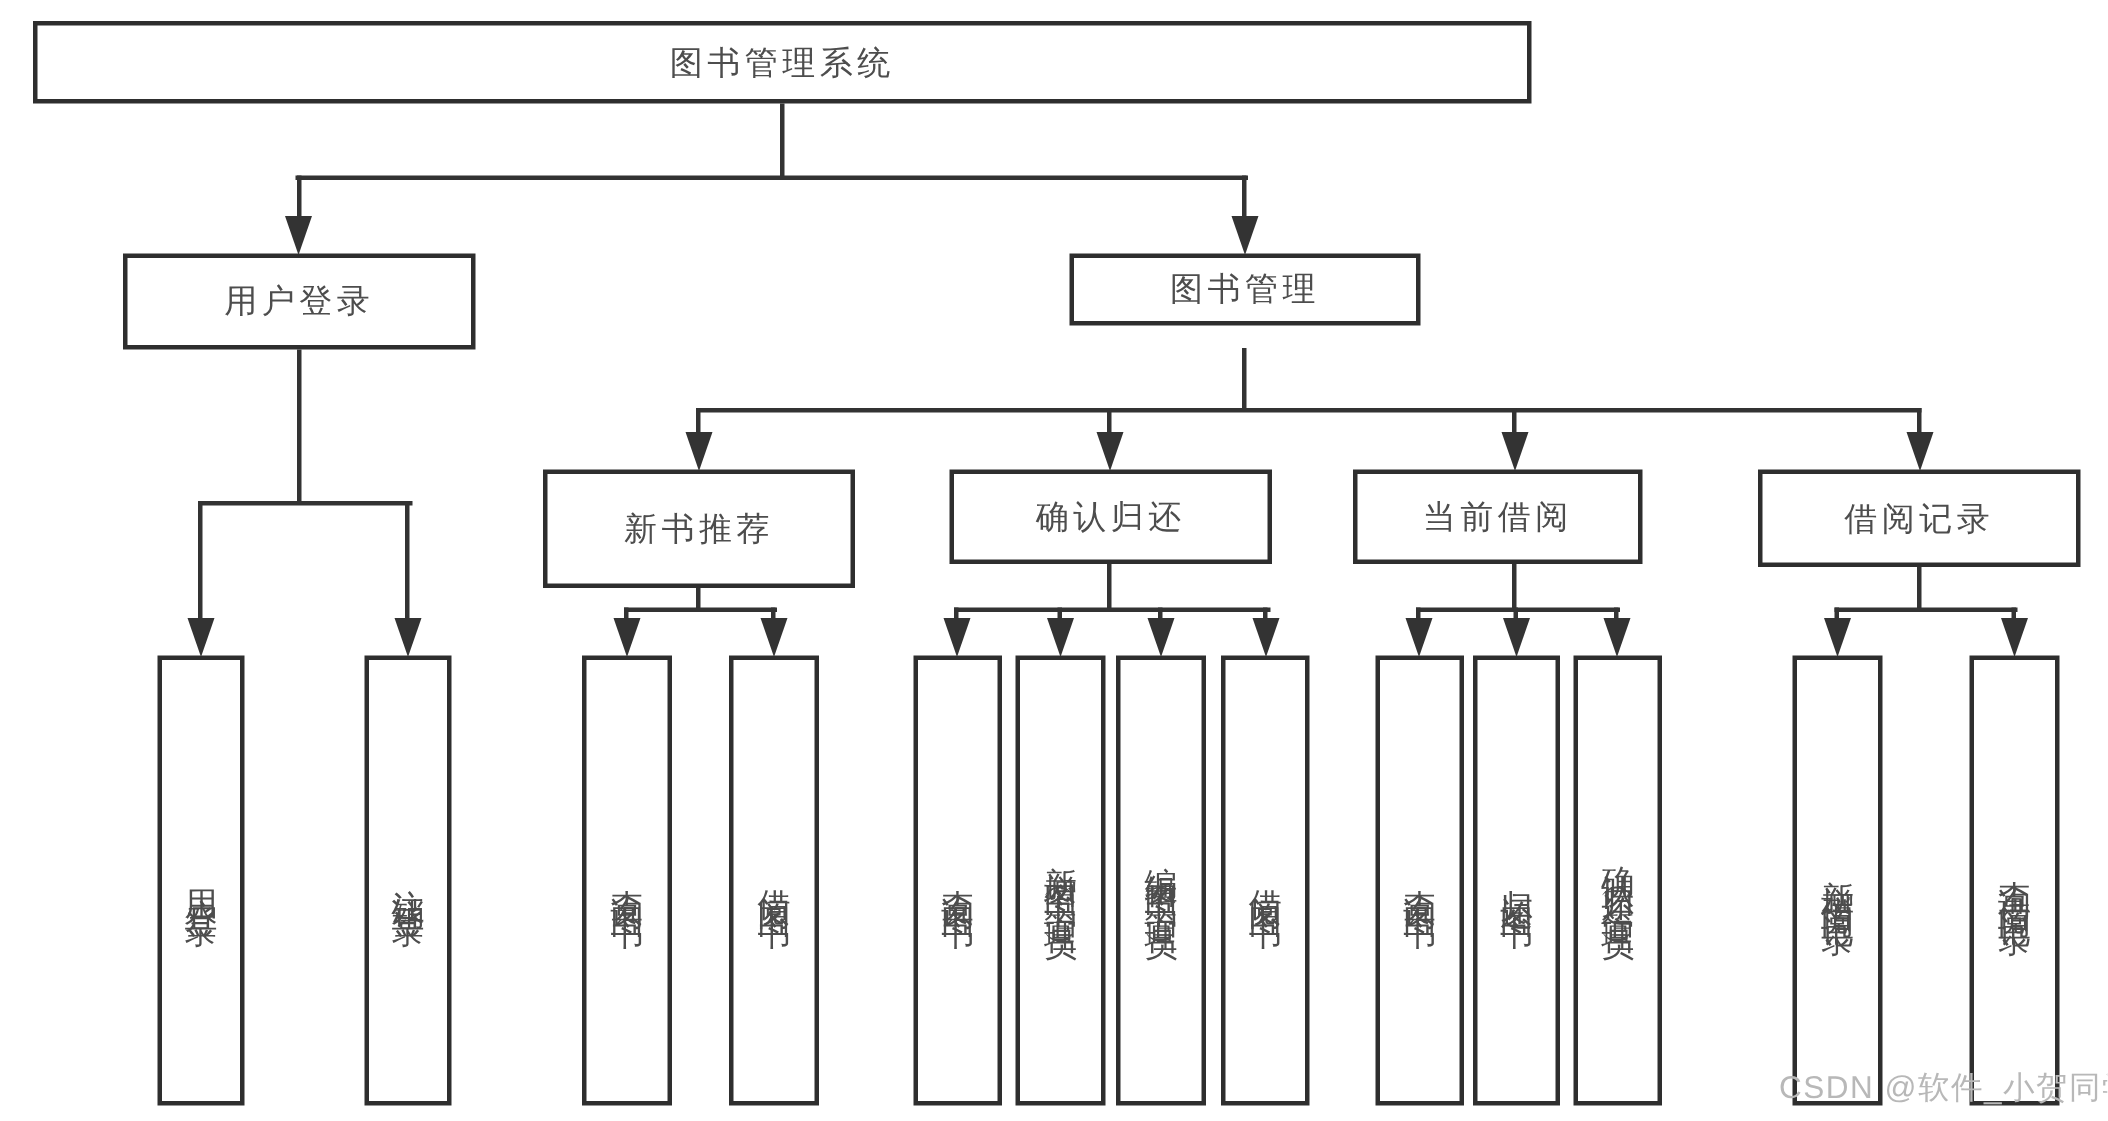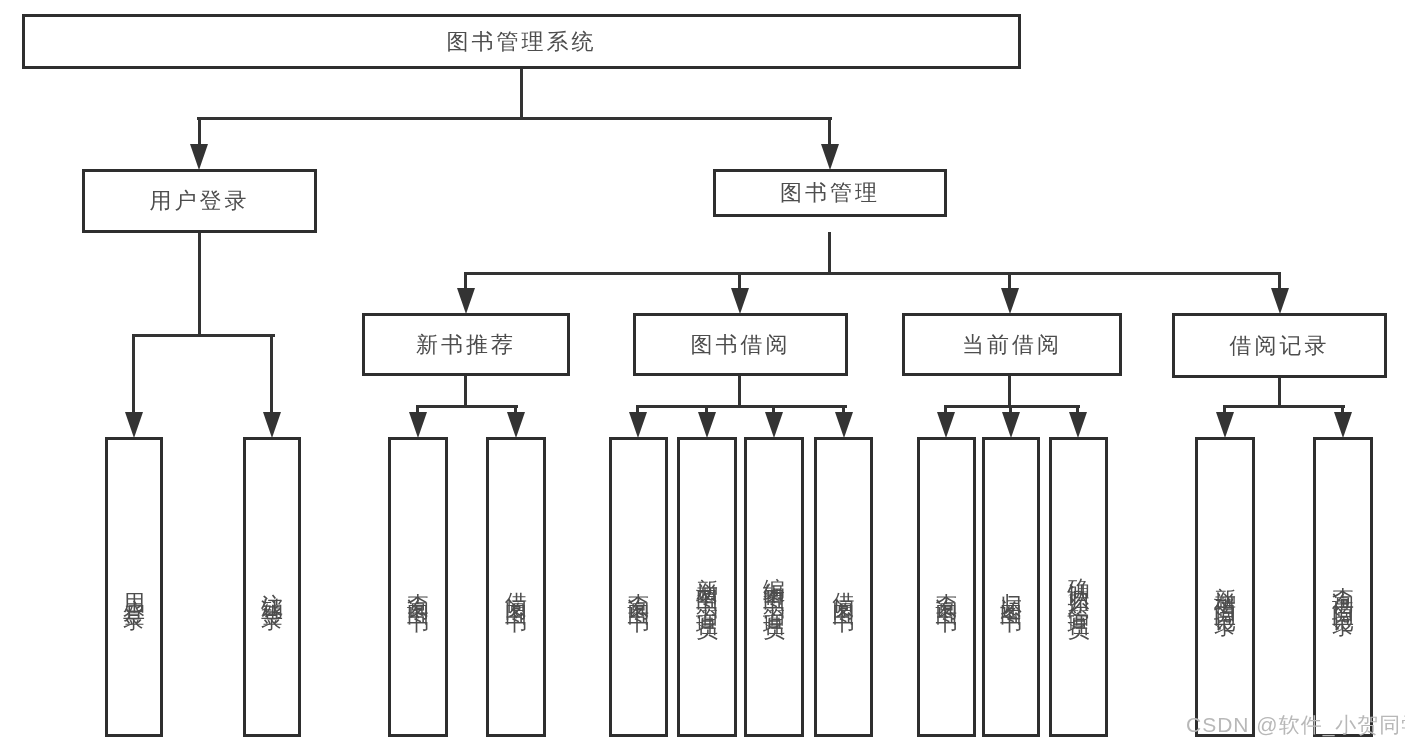--- a/index.html
+++ b/index.html
@@ -41,27 +41,27 @@
     <span>图书管理系统</span>
   </div>
 
   <div class="box" style="left:82px; top:169px; width:235px; height:64px;">
     <span>用户登录</span>
   </div>
   <div class="box" style="left:713px; top:169px; width:234px; height:48px;">
     <span>图书管理</span>
   </div>
 
-  <div class="box" style="left:362px; top:313px; width:208px; height:63px;">
+  <div class="box" style="left:362px; top:313px; width:208px; height:79px;">
     <span>新书推荐</span>
   </div>
   <div class="box" style="left:633px; top:313px; width:215px; height:63px;">
-    <span>图书借阅</span>
+    <span>确认归还</span>
   </div>
-  <div class="box" style="left:902px; top:313px; width:220px; height:63px;justify-content:center;">
+  <div class="box" style="left:902px; top:313px; width:193px; height:63px;justify-content:center;">
     <span>当前借阅</span>
   </div>
   <div class="box" style="left:1172px; top:313px; width:215px; height:65px;">
     <span>借阅记录</span>
   </div>
 
   <div class="vbox" style="left:105px; width:58px;">
     <span>用户登录</span>
   </div>
   <div class="vbox" style="left:243px; width:58px;">

